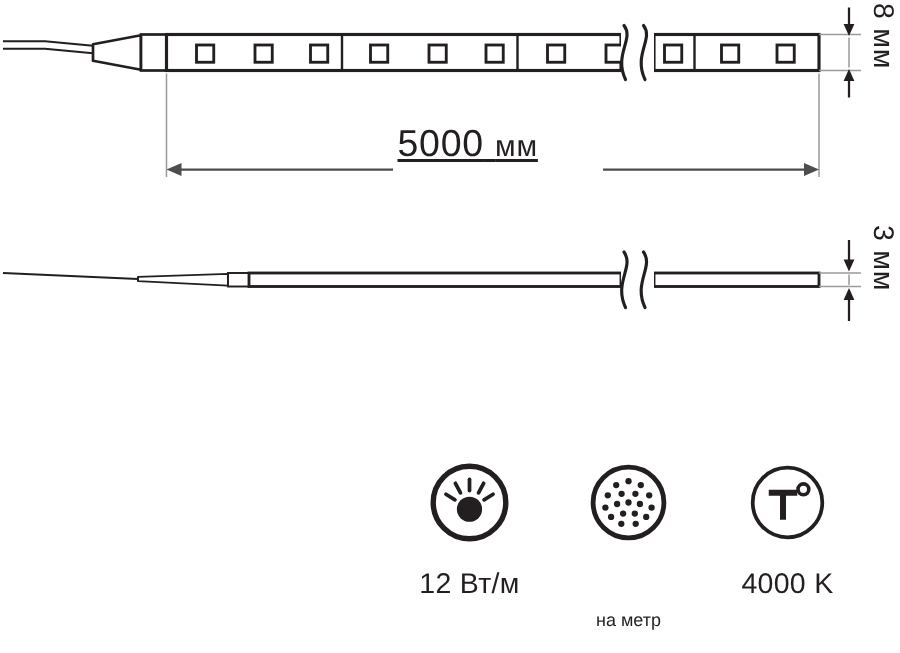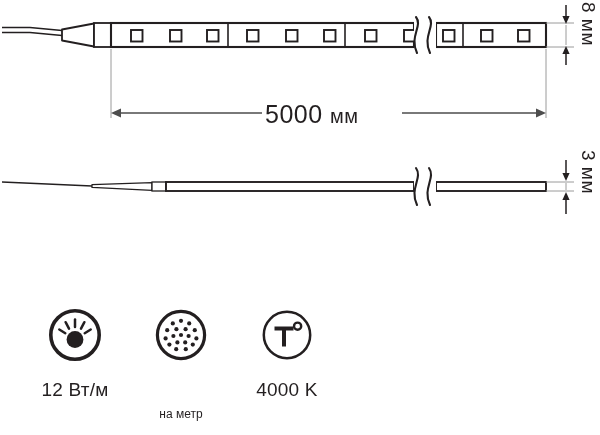--- a/index.html
+++ b/index.html
@@ -35,23 +35,24 @@
 
   
   .dim-label {
     position: absolute;
     font-family: "Liberation Sans", sans-serif;
     color: #231f20;
     white-space: nowrap;
   }
   #length-label {
     left: 265px;
-    top: 100px;
+    top: 82px;
     font-size: 25px;
     letter-spacing: 0.5px;
+    text-decoration: underline;
   }
   #length-label .unit {
     font-size: 20px;
   }
   .vert-label {
     writing-mode: vertical-rl;
     text-orientation: mixed;
     font-size: 19px;
     line-height: 1.05;
     letter-spacing: 0.5px;
@@ -66,21 +67,21 @@
   }
 
   
   #features {
     position: absolute;
     left: 0;
     top: 308px;
     width: 600px;
     height: 127px;
     display: flex;
-    justify-content: flex-start;
+    justify-content: flex-end;
     align-items: flex-start;
     padding: 0 22px;
     box-sizing: border-box;
   }
   .feature {
     width: 106px;
     display: flex;
     flex-direction: column;
     align-items: center;
   }

